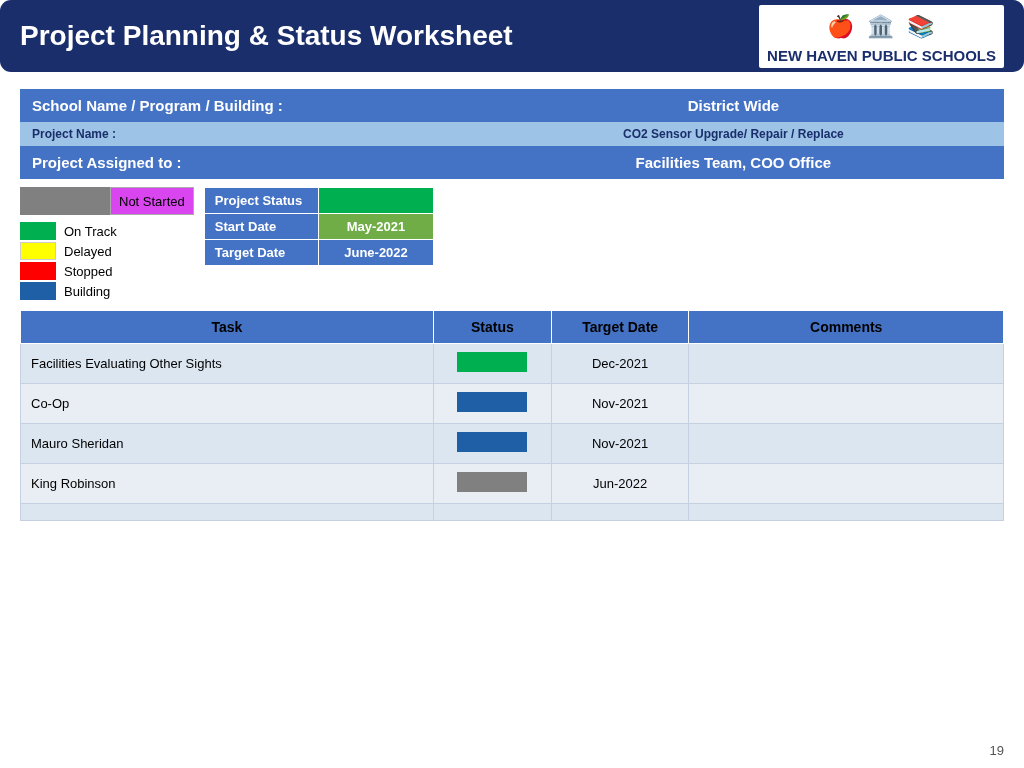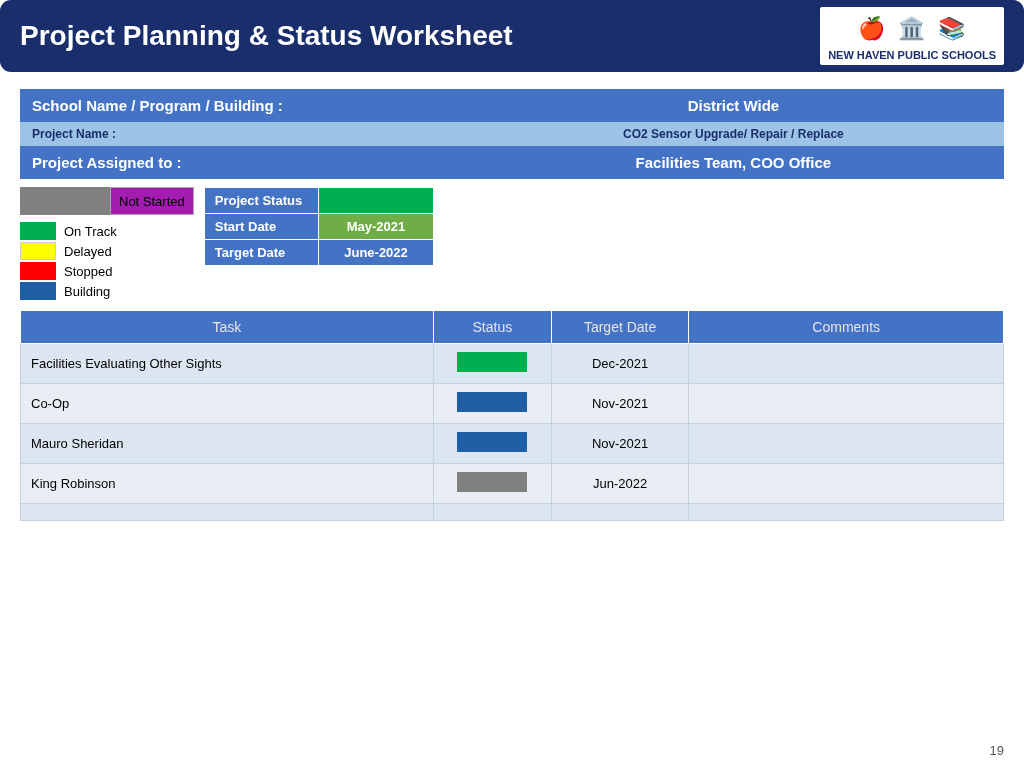--- a/index.html
+++ b/index.html
@@ -41,21 +41,21 @@
     }
     .logo-icon {
       width: 36px;
       height: 36px;
       display: flex;
       align-items: center;
       justify-content: center;
       font-size: 22px;
     }
     .logo-text {
-      font-size: 11px;
+      font-size: 15px;
       font-weight: bold;
       color: #1a2e6c;
       text-align: center;
       margin-top: 2px;
     }
 
     
     .main {
       padding: 17px 20px;
     }
@@ -124,21 +124,21 @@
       width: 36px;
       height: 18px;
       flex-shrink: 0;
     }
     .not-started-box {
       background: #808080;
       width: 90px;
       height: 28px;
     }
     .not-started-label {
-      background: #a21caf;
+      background: #d946ef;
       border: 1px solid #aaa;
       padding: 4px 8px;
       font-size: 13px;
       height: 28px;
       display: flex;
       align-items: center;
     }
 
     
     .status-table {
@@ -182,22 +182,22 @@
     
     .task-table {
       width: 100%;
       border-collapse: collapse;
       margin-top: 10px;
     }
     .task-table thead tr {
       background: #4472c4;
     }
     .task-table thead th {
-      color: #e5e5e5;
-      font-weight: normal;
+      color: #000000;
+      font-weight: bold;
       font-size: 14px;
       padding: 8px 10px;
       border: 1px solid #fff;
       text-align: center;
     }
     .task-table tbody tr:nth-child(odd) {
       background: #dce6f1;
     }
     .task-table tbody tr:nth-child(even) {
       background: #e9eef5;

